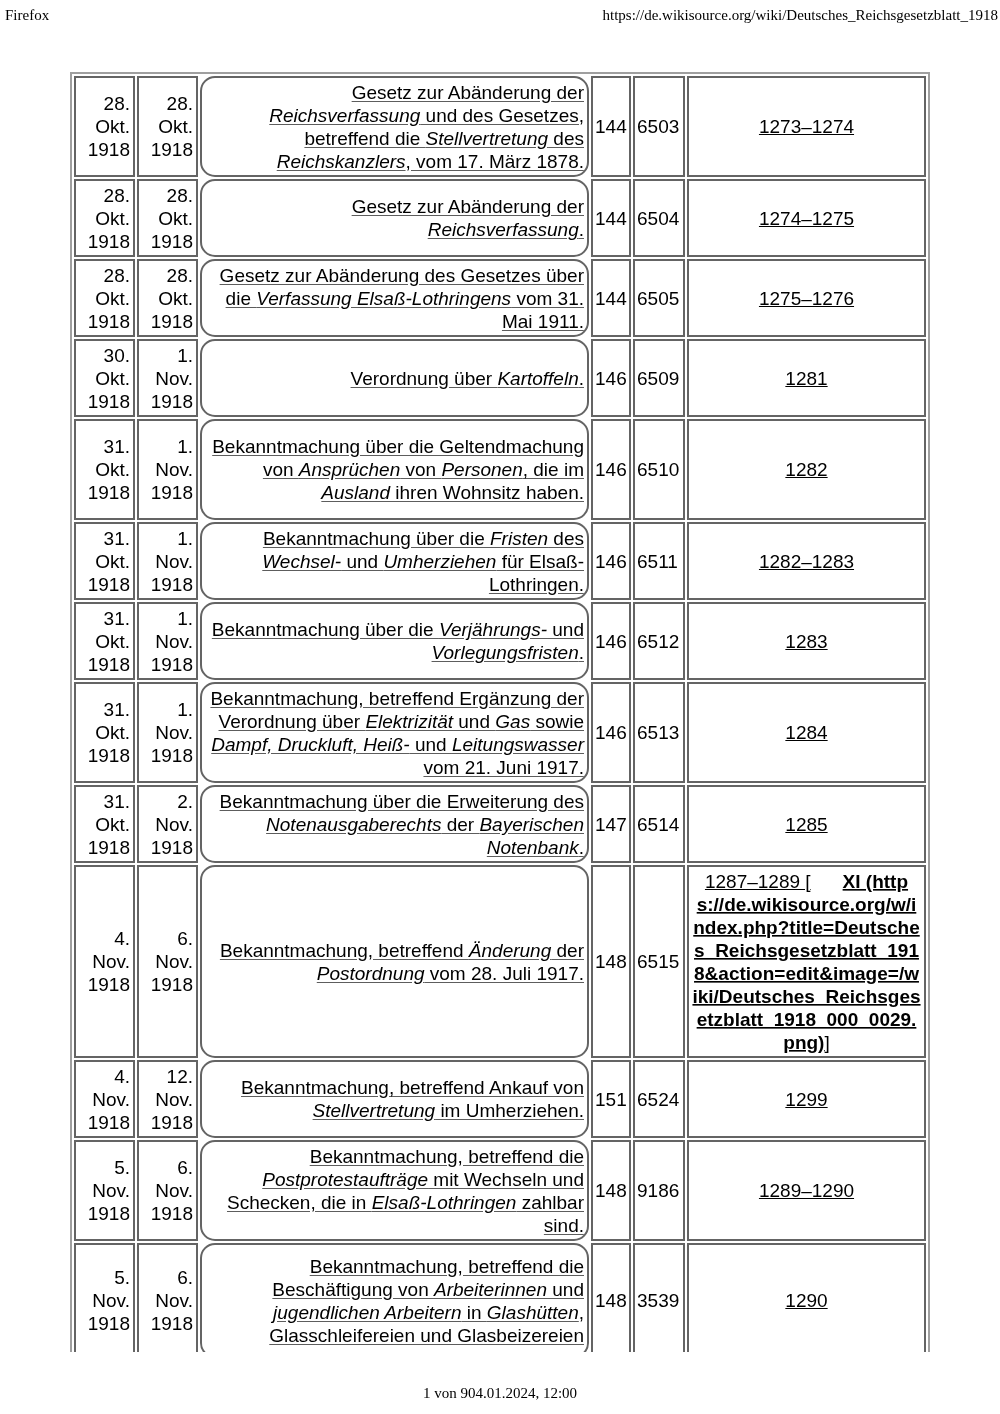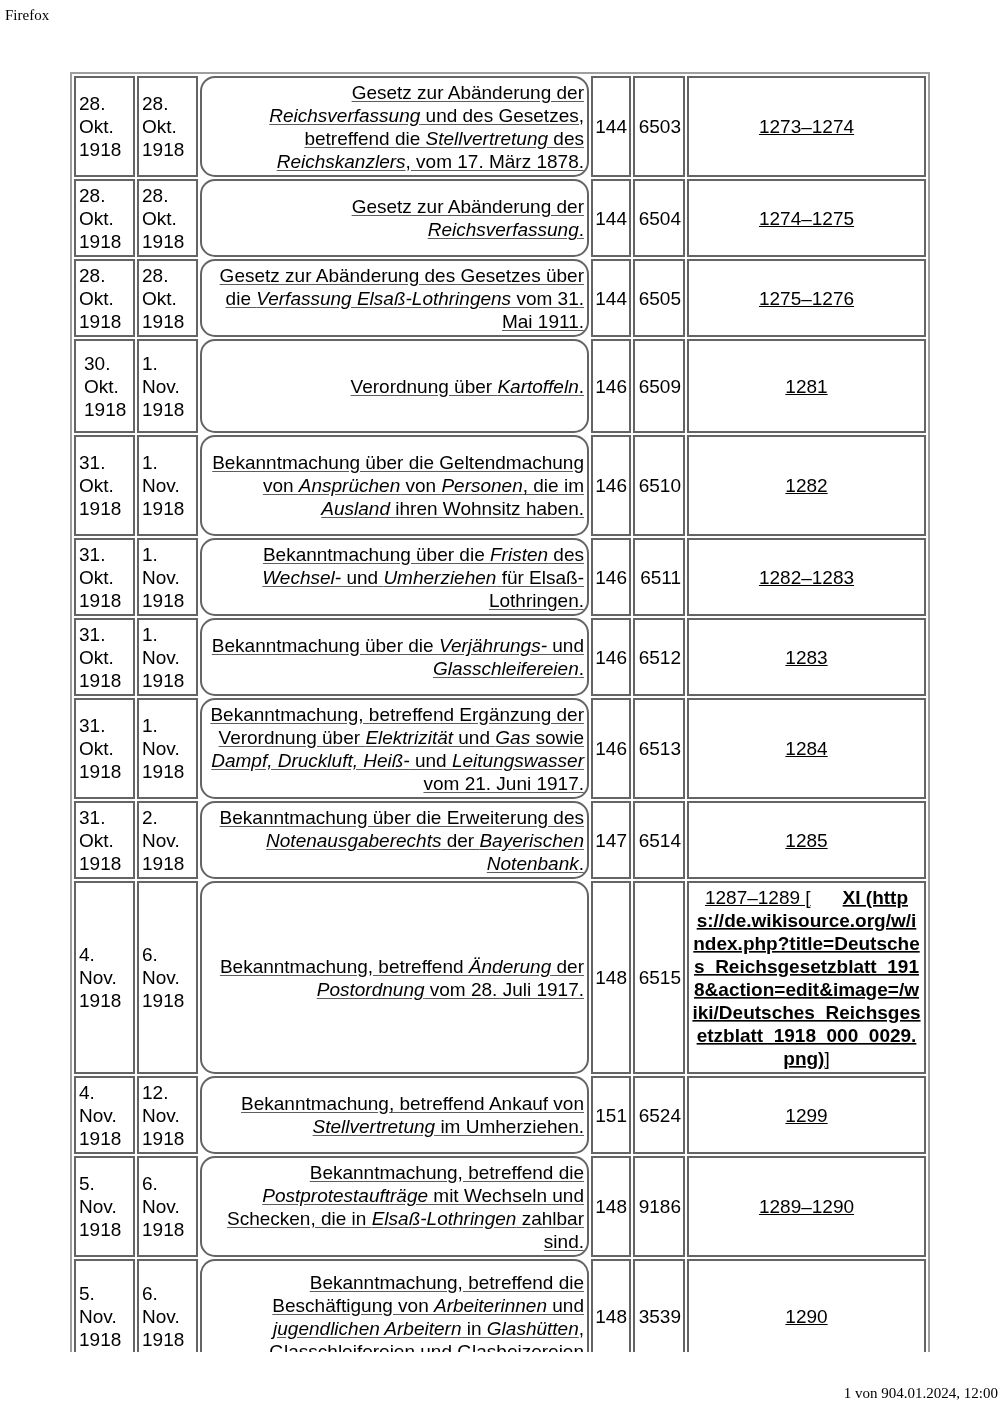--- a/index.html
+++ b/index.html
@@ -6,49 +6,50 @@
   .page{
     position:relative;width:1000px;height:1414px;margin:0 auto;
     background:#ffffff;color:#000;overflow:hidden;
     font-family:"Liberation Serif",serif;
   }
   
   .hdr{position:absolute;top:6px;left:5px;right:2px;
     display:flex;justify-content:space-between;
     font-size:15px;line-height:18px;gap:9px;}
   .ftr{position:absolute;bottom:12px;left:2px;right:2px;
-    display:flex;justify-content:flex-end;
+    display:flex;justify-content:center;
     font-size:15px;line-height:18px;}
   
   .table-clip{position:absolute;left:70px;top:72px;width:862px;height:1280px;overflow:hidden;}
   table.laws{
     border-collapse:separate;border-spacing:2px;
     border:2px solid #9f9f9f;background:#fff;
     table-layout:fixed;width:860px;
     font-family:"Liberation Sans",sans-serif;
     font-size:19px;line-height:23px;color:#000;
   }
   td{border:2px solid #646464;box-sizing:border-box;
      padding:1px 3px;vertical-align:middle;background:#fff;
      overflow:hidden;}
-  td.c-date{text-align:left;margin-top:40px;}
+  td.c-date{text-align:right;margin-top:40px;}
   td.c-title{text-align:right;border-radius:15px;}
-  td.c-num{text-align:right;padding:16px 2px;}
+  td.c-num{padding:16px 2px;}
   td.c-pages{text-align:center;word-break:break-all;overflow-wrap:anywhere;text-decoration:underline;}
   .un,.link-text{text-decoration:underline;text-decoration-color:#5d5d5d;text-underline-offset:2px;}
   .it{font-style:italic;}
   .bd{font-weight:bold;margin-left:32px;}
 </style>
 </head>
 <body>
 
 <div class="page">
 
   <div class="hdr">
     <span>Firefox</span>
+    <span>https://de.wikisource.org/wiki/Deutsches_Reichsgesetzblatt_1918</span>
   </div>
 
   <div class="table-clip">
     <table class="laws">
       <colgroup>
         <col style="width:61px">
           <col style="width:61px">
           <col style="width:389px">
         <col style="width:40px">
           <col style="width:52px">
@@ -73,21 +74,21 @@
   </tr>
           <tr>
     <td class="c-date" style="height: 78px;">28. Okt. 1918</td>
     <td class="c-date">28. Okt. 1918</td>
     <td class="c-title"><span class="link-text"><span>Gesetz zur Abänderung des Gesetzes über die </span><span class="it">Verfassung Elsaß-Lothringens</span><span> vom 31. Mai 1911.</span></span></td>
     <td class="c-num">144</td>
     <td class="c-num">6505</td>
     <td class="c-pages"><span>1275–1276</span></td>
   </tr>
           <tr>
-    <td class="c-date" style="height: 94px; padding-left: 8px;">30. Okt. 1918</td>
+    <td class="c-date" style="height: 78px; padding-left: 8px;">30. Okt. 1918</td>
     <td class="c-date">1. Nov. 1918</td>
     <td class="c-title"><span class="link-text"><span>Verordnung über </span><span class="it">Kartoffeln</span><span>.</span></span></td>
     <td class="c-num">146</td>
     <td class="c-num">6509</td>
     <td class="c-pages"><span>1281</span></td>
   </tr>
           <tr>
     <td class="c-date" style="height: 101px;">31. Okt. 1918</td>
     <td class="c-date">1. Nov. 1918</td>
     <td class="c-title"><span class="link-text"><span>Bekanntmachung über die Geltendmachung von </span><span class="it">Ansprüchen</span><span> von </span><span class="it">Personen</span><span>, die im </span><span class="it">Ausland</span><span> ihren Wohnsitz haben.</span></span></td>
@@ -99,21 +100,21 @@
     <td class="c-date" style="height: 78px;">31. Okt. 1918</td>
     <td class="c-date">1. Nov. 1918</td>
     <td class="c-title"><span class="link-text"><span>Bekanntmachung über die </span><span class="it">Fristen</span><span> des </span><span class="it">Wechsel-</span><span> und </span><span class="it">Umherziehen</span><span> für Elsaß-Lothringen.</span></span></td>
     <td class="c-num">146</td>
     <td class="c-num">6511</td>
     <td class="c-pages"><span>1282–1283</span></td>
   </tr>
           <tr>
     <td class="c-date" style="height: 78px;">31. Okt. 1918</td>
     <td class="c-date">1. Nov. 1918</td>
-    <td class="c-title"><span class="link-text"><span>Bekanntmachung über die </span><span class="it">Verjährungs-</span><span> und </span><span class="it">Glasschleifereien</span><span>.</span></span></td>
+    <td class="c-title"><span class="link-text"><span>Bekanntmachung über die </span><span class="it">Verjährungs-</span><span> und </span><span class="it">Vorlegungsfristen</span><span>.</span></span></td>
     <td class="c-num">146</td>
     <td class="c-num">6512</td>
     <td class="c-pages"><span>1283</span></td>
   </tr>
           <tr>
     <td class="c-date" style="height: 101px;">31. Okt. 1918</td>
     <td class="c-date">1. Nov. 1918</td>
     <td class="c-title"><span class="link-text"><span>Bekanntmachung, betreffend Ergänzung der Verordnung über </span><span class="it">Elektrizität</span><span> und </span><span class="it">Gas</span><span> sowie </span><span class="it">Dampf, Druckluft, Heiß-</span><span> und </span><span class="it">Leitungswasser</span><span> vom 21. Juni 1917.</span></span></td>
     <td class="c-num">146</td>
     <td class="c-num">6513</td>

